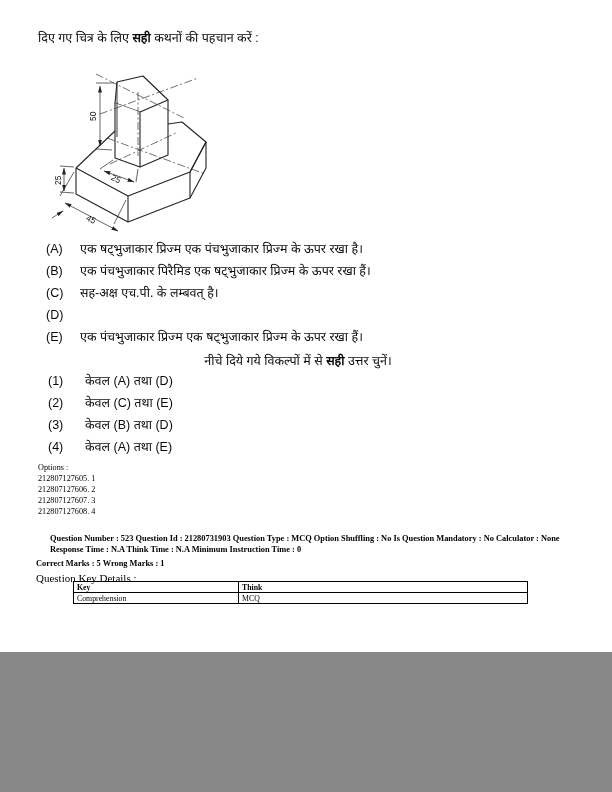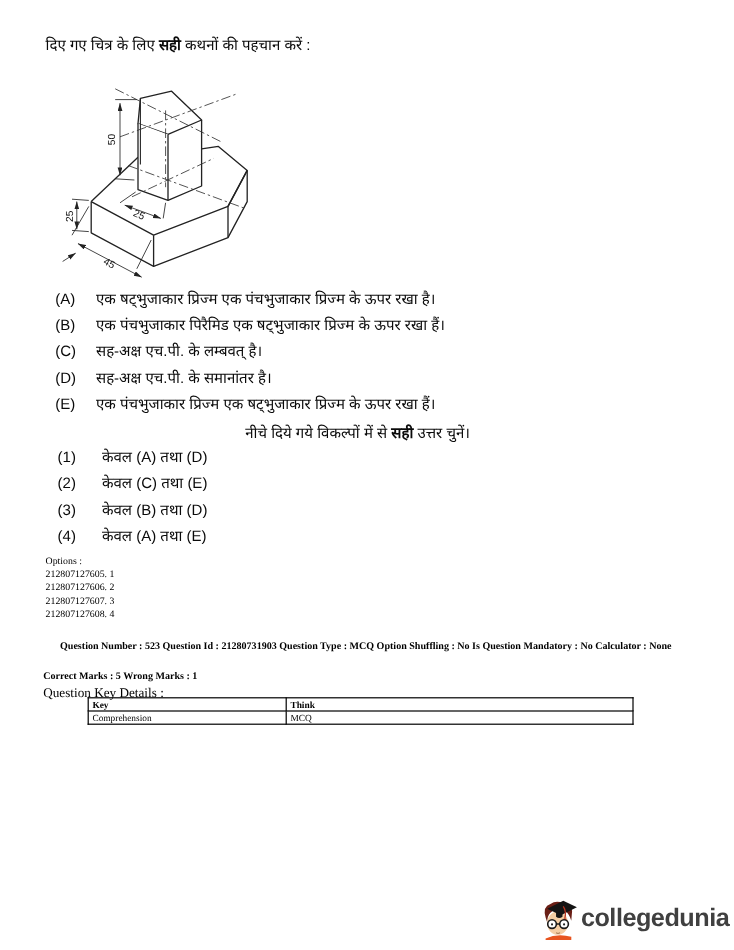--- a/index.html
+++ b/index.html
@@ -1,17 +1,17 @@
 <!DOCTYPE html>
 <html><head>
 <meta charset="utf-8">
 <style>
   html,body{margin:0;padding:0;background:#888;}
   #page{
-    position:relative;width:612px;height:792px;background:#ffffff;
+    position:relative;width:612px;height:652px;background:#ffffff;
     margin:0 auto;overflow:hidden;
     font-family:"Liberation Sans","DejaVu Sans",sans-serif;color:#000;
   }
   .hindi{font-size:12.5px;color:#0a0a0a;}
   #title{position:absolute;left:38px;top:29px;width:520px;}
   .b{font-weight:bold;}
 
   #figure-wrap{position:absolute;left:52px;top:70px;width:225px;height:170px;}
 
   .stmt-list{position:absolute;left:46px;top:243px;width:520px;}
@@ -122,21 +122,20 @@
     <div class="stmt-row">
       <span class="lab">(B)</span>
       <span>एक पंचभुजाकार पिरैमिड एक षट्भुजाकार प्रिज्म के ऊपर रखा हैं।</span>
     </div>
     <div class="stmt-row">
       <span class="lab">(C)</span>
       <span>सह-अक्ष एच.पी. के लम्बवत् है।</span>
     </div>
     <div class="stmt-row">
       <span class="lab">(D)</span>
-      <span>सह-अक्ष एच.पी. के समानांतर है।</span>
     </div>
     <div class="stmt-row">
       <span class="lab">(E)</span>
       <span>एक पंचभुजाकार प्रिज्म एक षट्भुजाकार प्रिज्म के ऊपर रखा हैं।</span>
     </div>
   </div>
 
   <div id="note-line" class="hindi">
     <span>नीचे दिये गये विकल्पों में से </span><span class="b">सही</span><span> उत्तर चुनें।</span>
   </div>
@@ -163,20 +162,21 @@
   <div id="options-block" class="serif">
     <div class="head">Options :</div>
     <div>212807127605. 1</div>
     <div>212807127606. 2</div>
     <div>212807127607. 3</div>
     <div>212807127608. 4</div>
   </div>
 
   <div id="meta-block" class="serif">
     <div>Question Number : 523 Question Id : 21280731903 Question Type : MCQ Option Shuffling : No Is Question Mandatory : No Calculator : None</div>
+    <div>Response Time : N.A Think Time : N.A Minimum Instruction Time : 0</div>
   </div>
   <div id="correct-marks" class="serif">Correct Marks : 5 Wrong Marks : 1</div>
   <div id="key-details" class="serif">Question Key Details :</div>
 
   <table id="key-table">
     <tbody>
       <tr>
         <td class="hd">Key</td>
         <td class="hd">Think</td>
       </tr>

